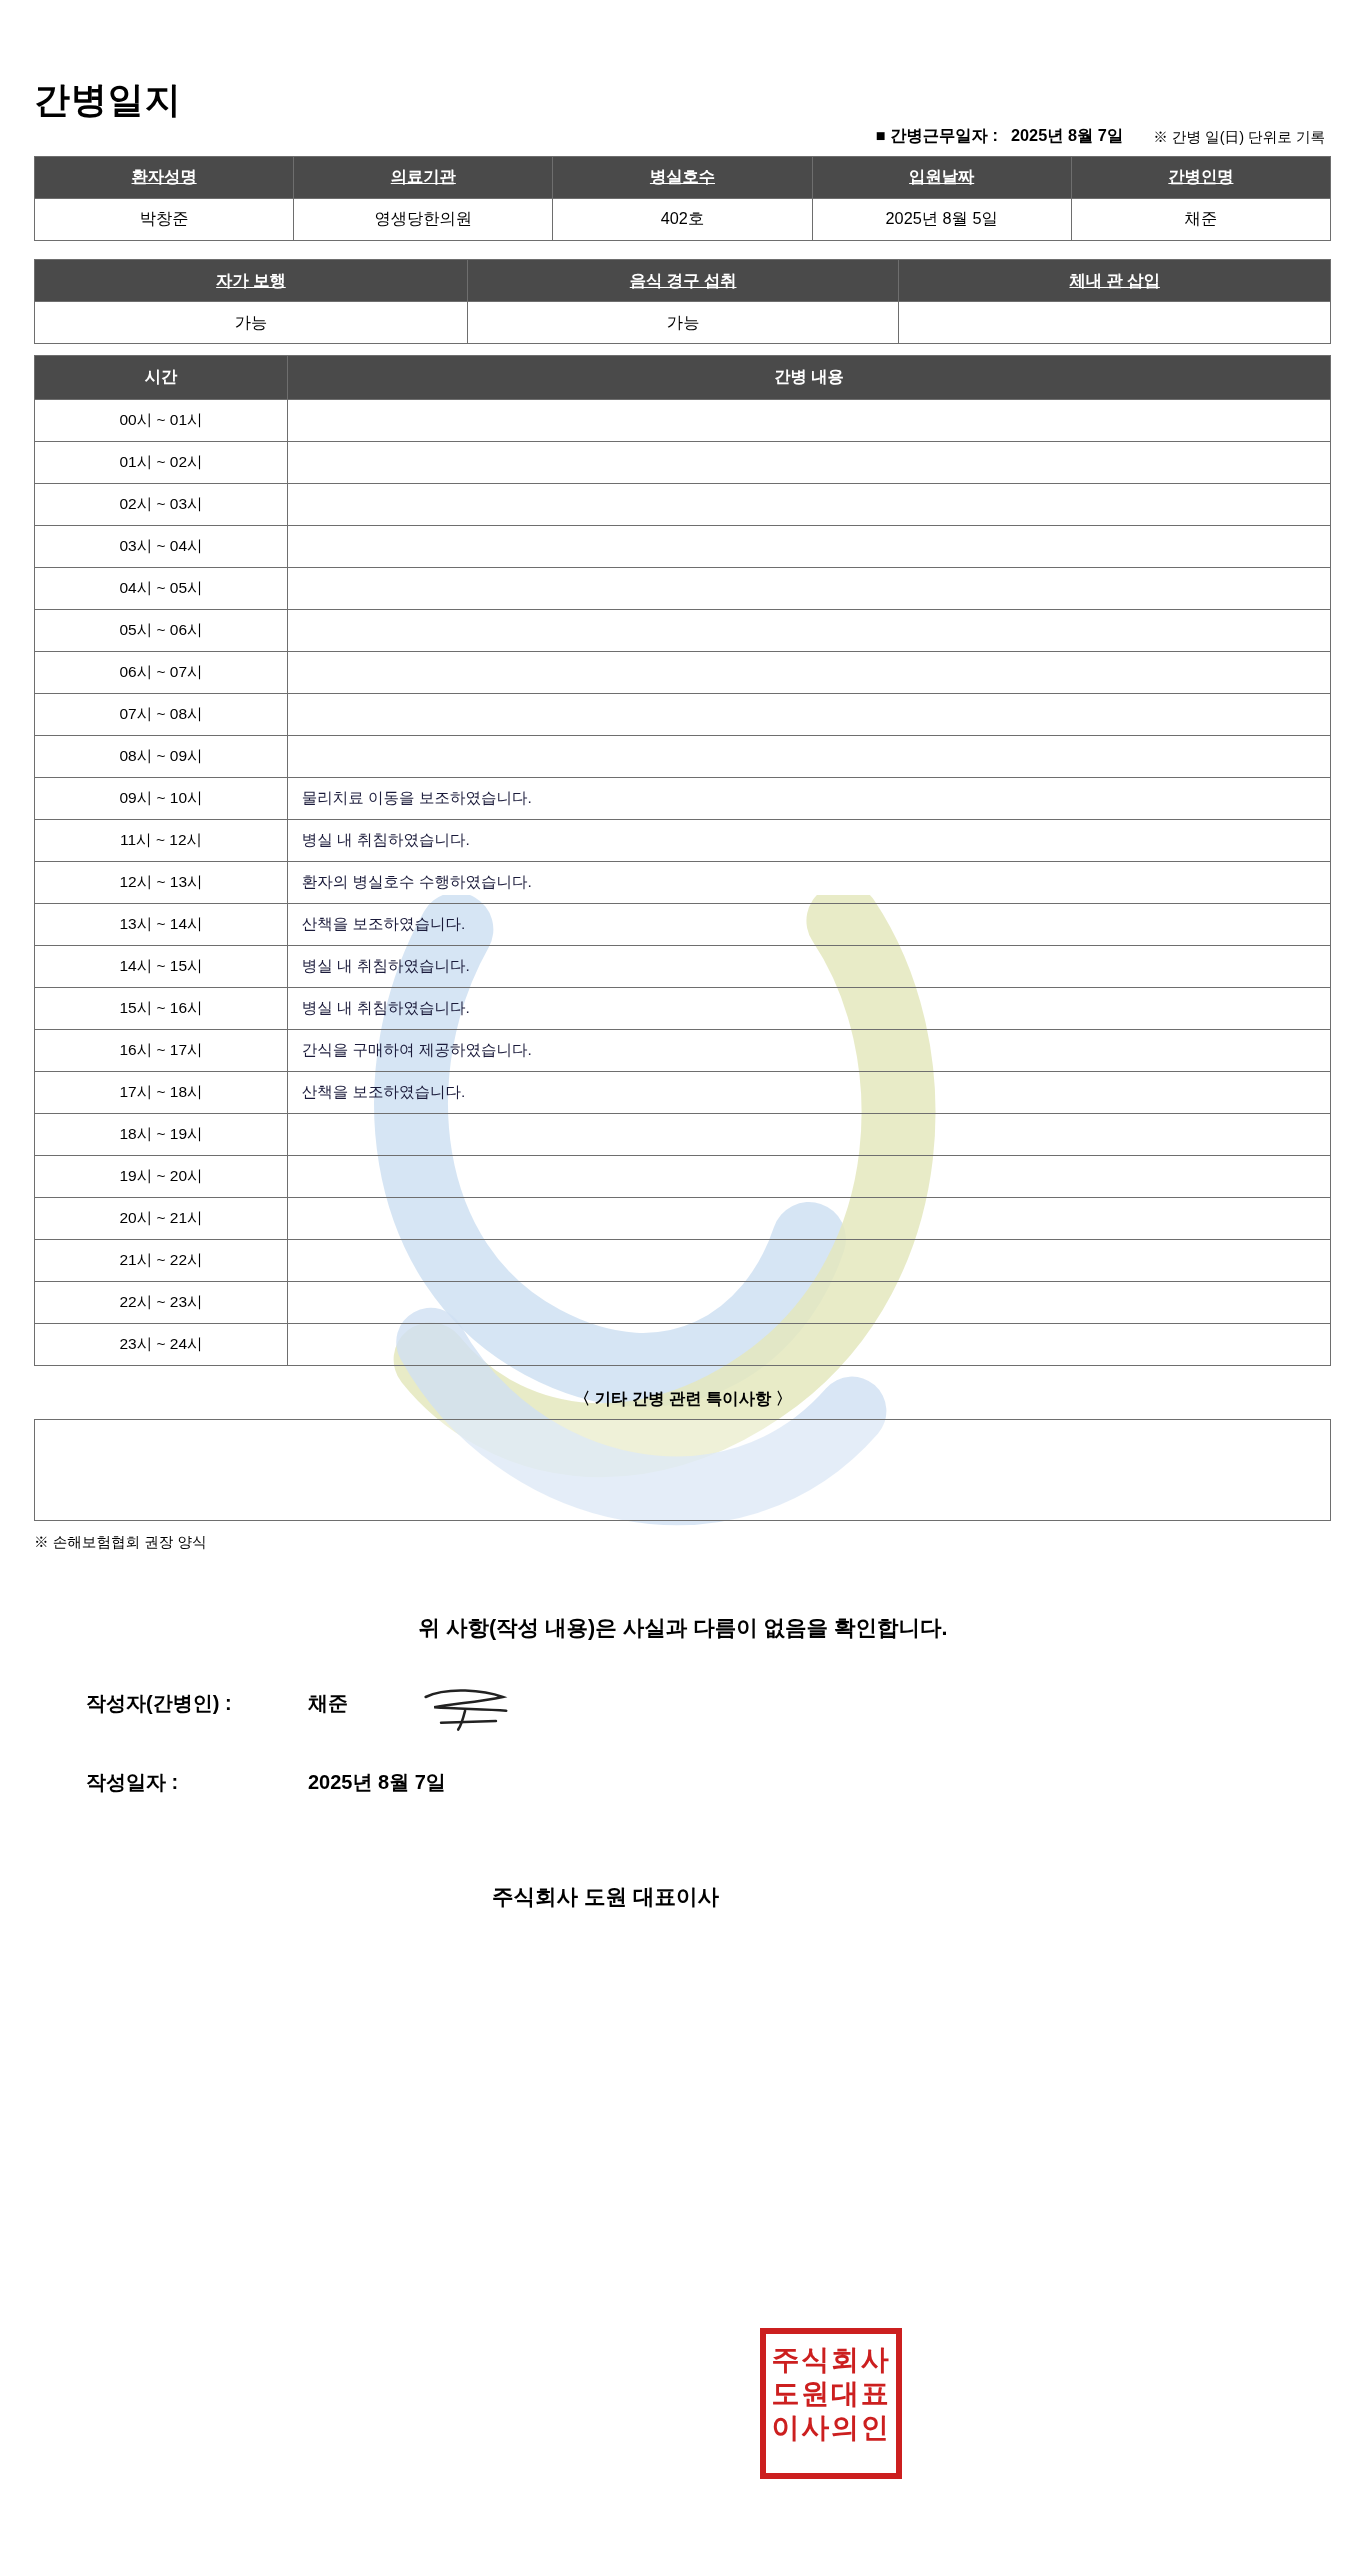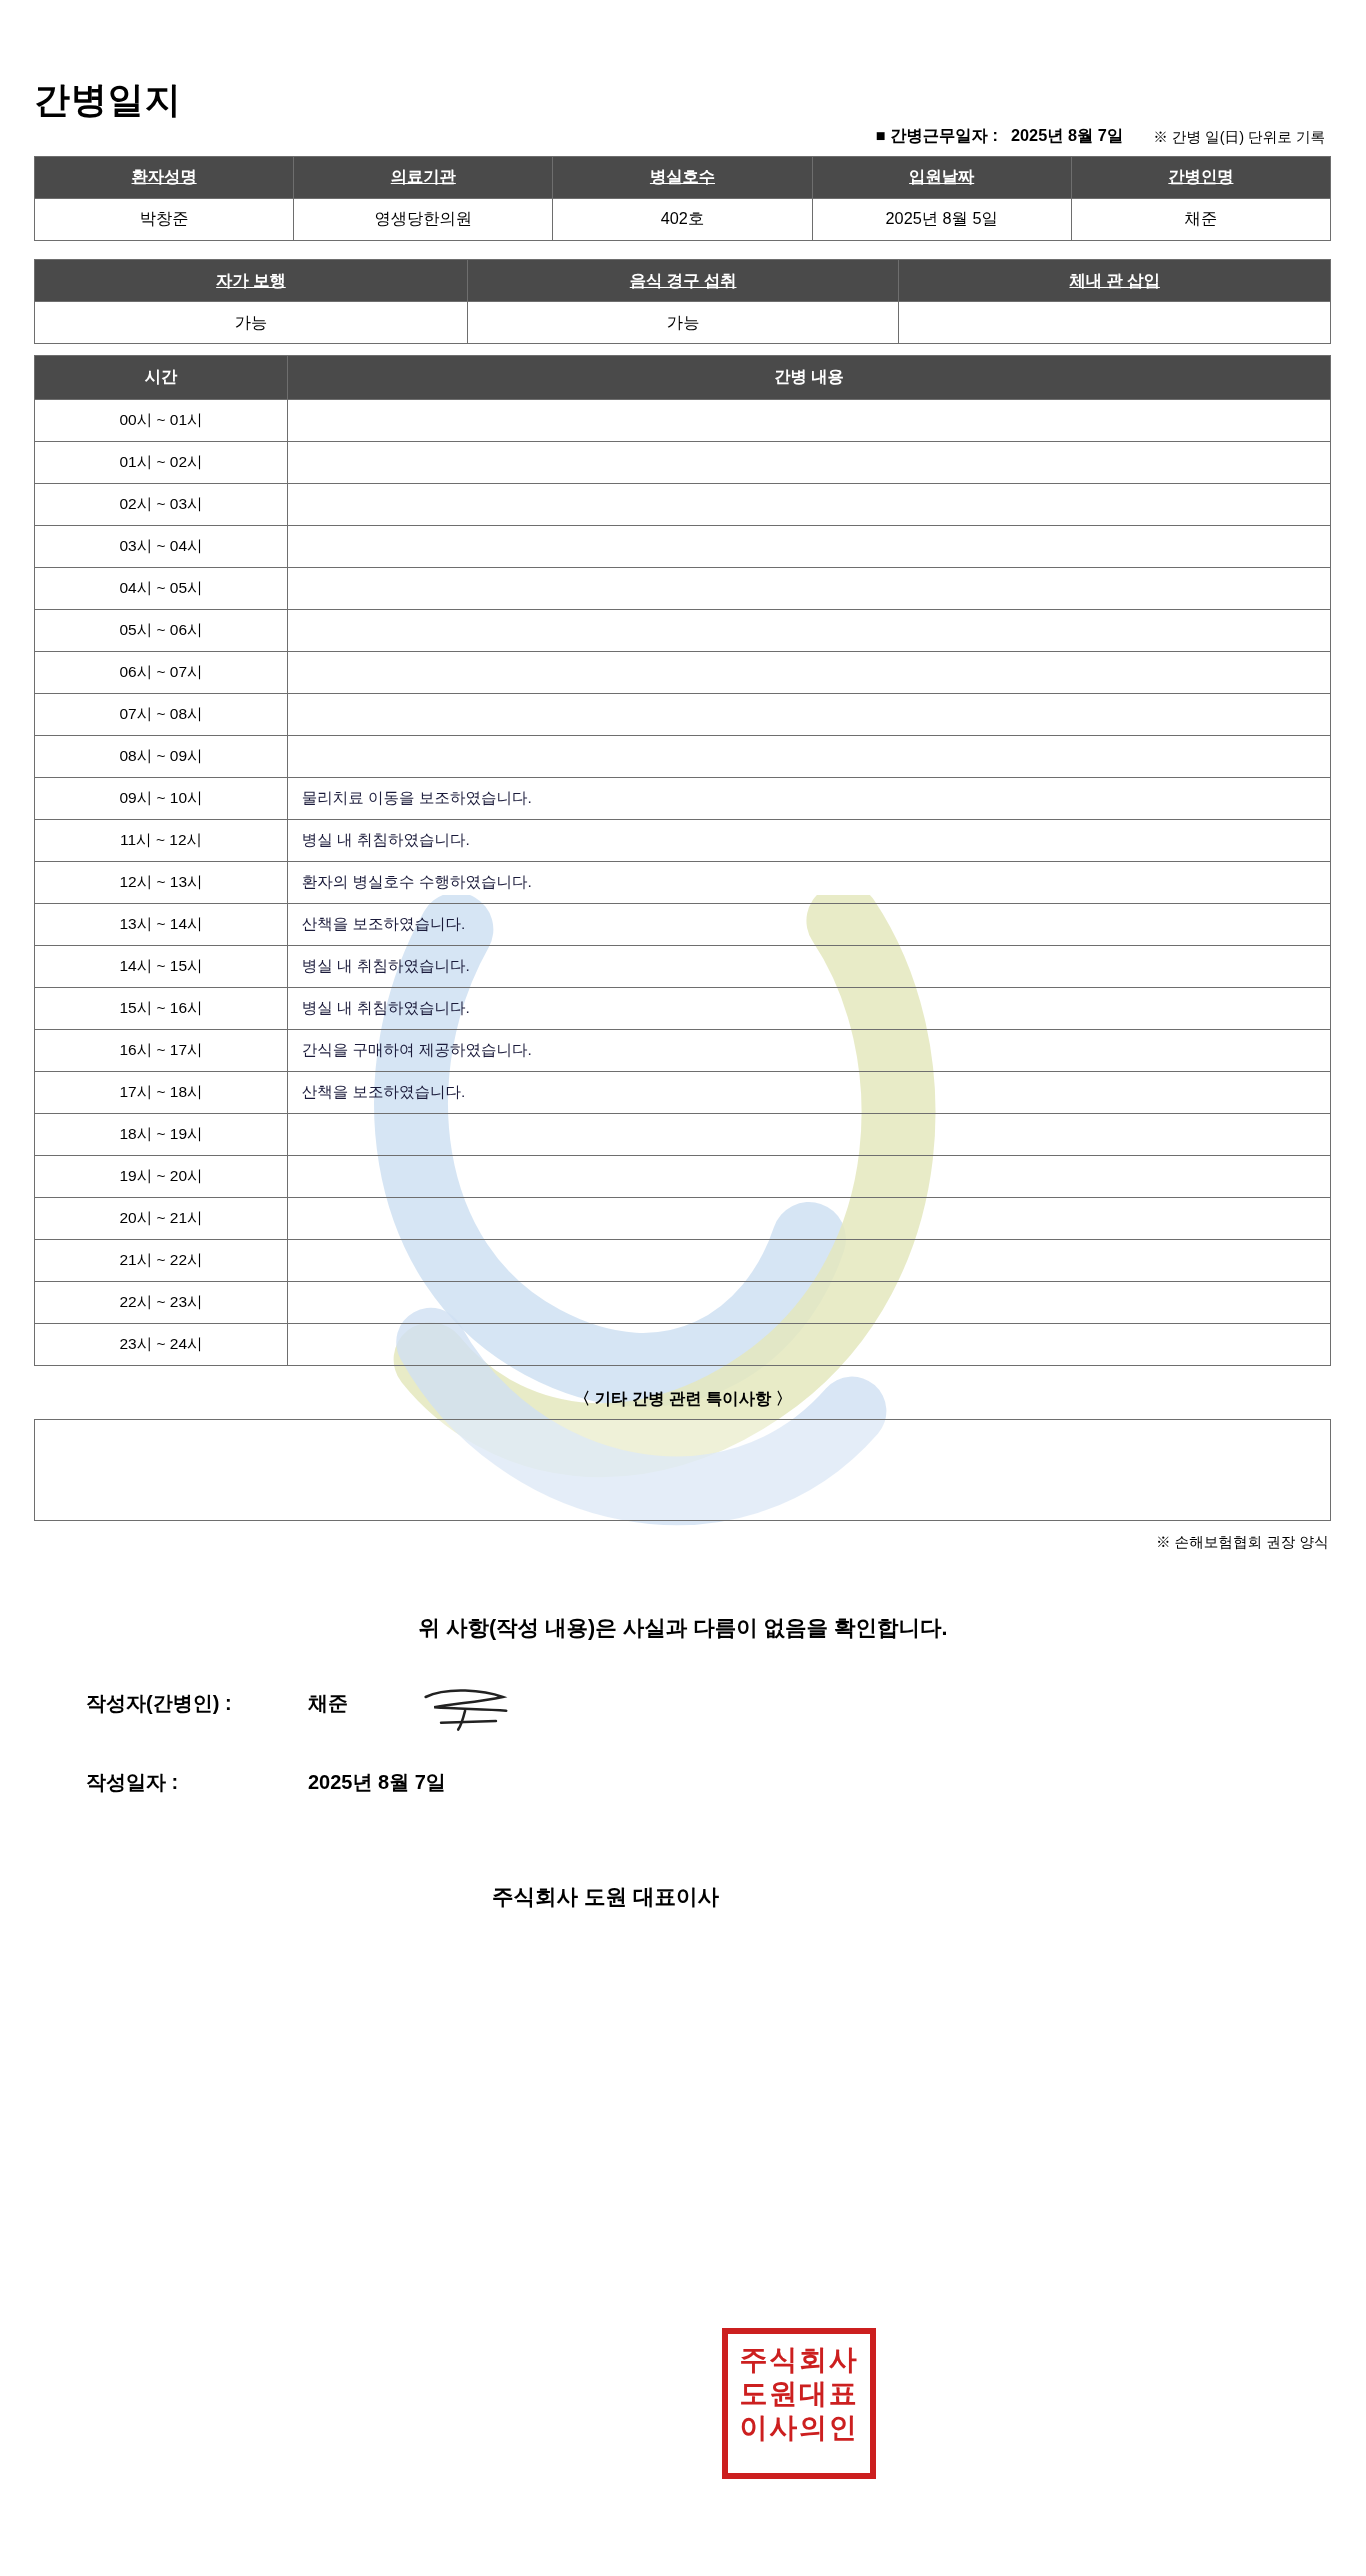--- a/index.html
+++ b/index.html
@@ -133,21 +133,20 @@
   .notes-box {
     width: 1297px;
     height: 102px;
     border: 0.9px solid #6e6e6e;
     margin-top: 8.6px;
     background: rgba(255,255,255,0.3);
     box-sizing: border-box;
   }
 
   .form-note {
-    text-align: right;
     font-size: 14.6px;
     margin-top: 12px;
     padding-right: 3.4px;
   }
 
   .confirm-line {
     text-align: center;
     font-size: 21.5px;
     font-weight: bold;
     margin-top: 61px;
@@ -179,23 +178,23 @@
   .company-line {
     text-align: center;
     font-size: 21.5px;
     font-weight: bold;
     margin-top: 86px;
     padding-right: 155px;
   }
 
   .seal {
     position: absolute;
-    left: 722px;
+    left: 760px;
     top: 2328px;
-    width: 154px;
+    width: 142px;
     height: 151px;
     border: 6px solid #cc1f1f;
     color: #cc1f1f;
     font-weight: bold;
     font-size: 28px;
     line-height: 34px;
     letter-spacing: 1.7px;
     text-align: center;
     padding: 8.6px 0 0 0;
     box-sizing: border-box;

